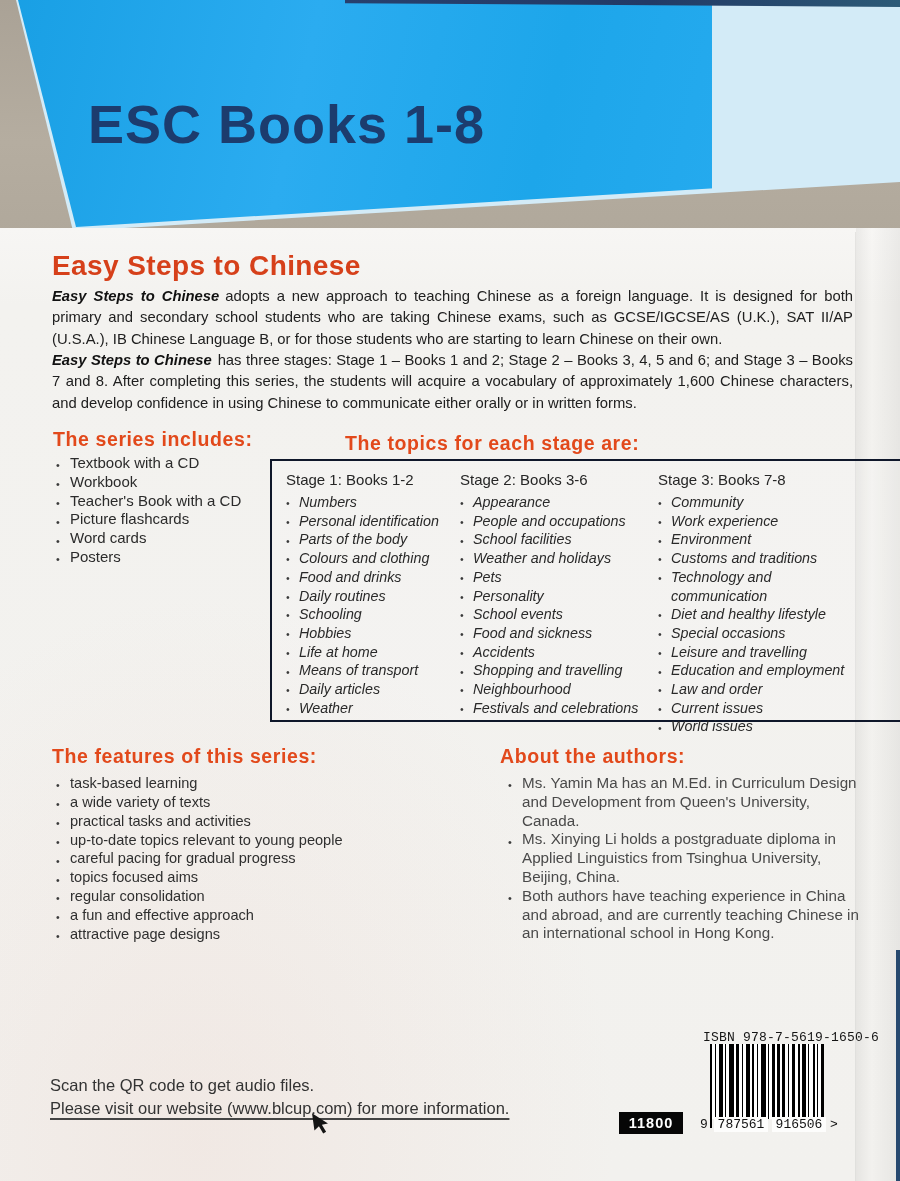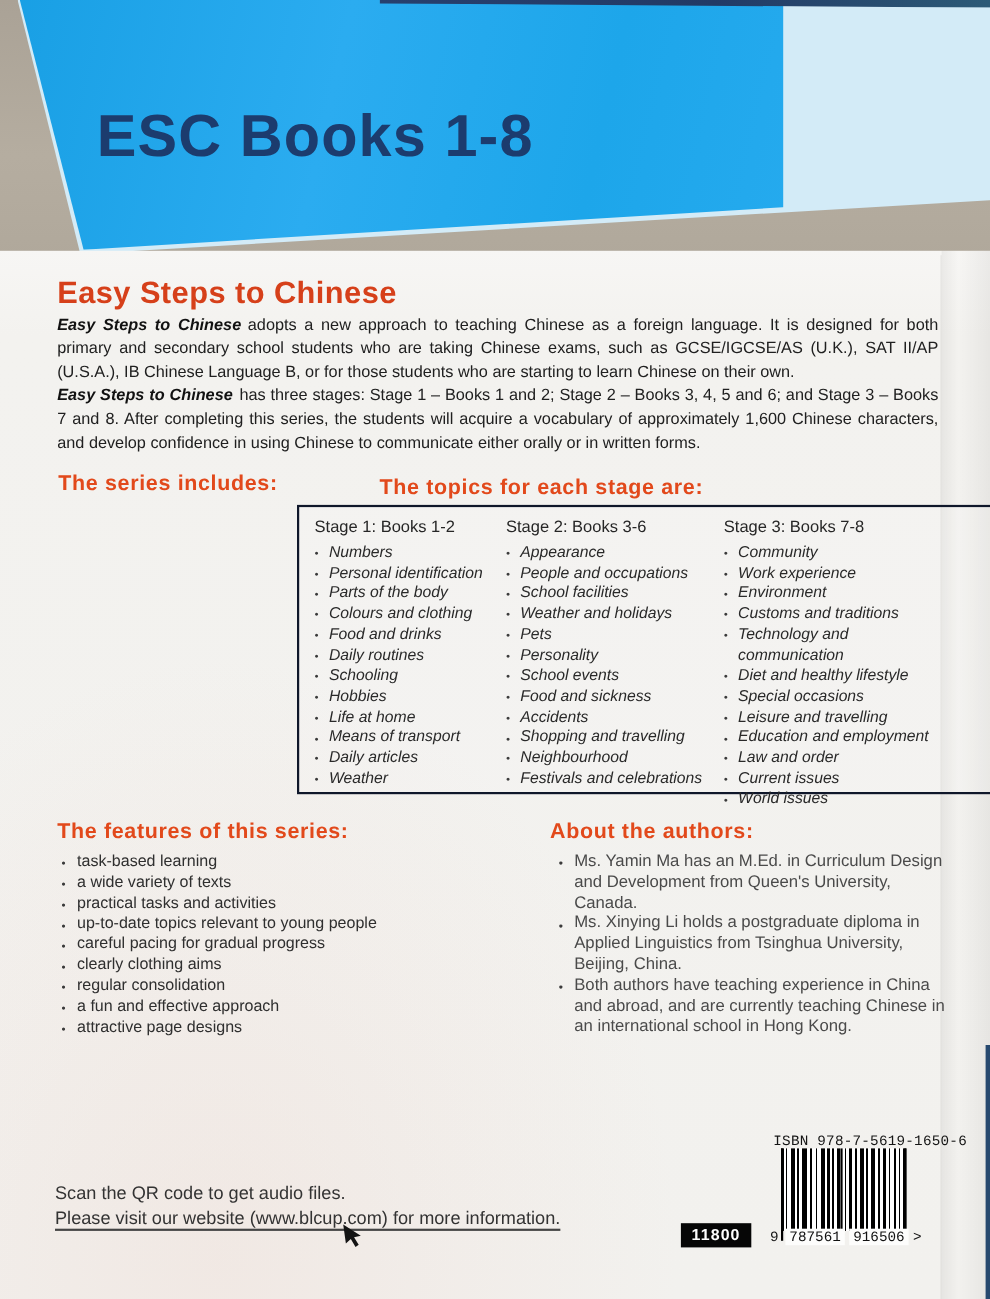--- a/index.html
+++ b/index.html
@@ -115,20 +115,29 @@
   <div class="h-main">Easy Steps to Chinese</div>
 
   <p class="para" style="top:286px;">
     <span class="lead">Easy Steps to Chinese</span><span>adopts a new approach to teaching Chinese as a foreign language. It is designed for both primary and secondary school students who are taking Chinese exams, such as GCSE/IGCSE/AS (U.K.), SAT II/AP (U.S.A.), IB Chinese Language B, or for those students who are starting to learn Chinese on their own.</span>
   </p>
   <p class="para" style="top:350px;">
     <span class="lead">Easy Steps to Chinese</span><span>has three stages: Stage 1 – Books 1 and 2; Stage 2 – Books 3, 4, 5 and 6; and Stage 3 – Books 7 and 8. After completing this series, the students will acquire a vocabulary of approximately 1,600 Chinese characters, and develop confidence in using Chinese to communicate either orally or in written forms.</span>
   </p>
 
   <div class="h-red" style="left:53px; top:428px;">The series includes:</div>
+  <ul class="plain series-list">
+
+  <li><span>Textbook with a CD</span></li>
+      <li><span>Workbook</span></li>
+      <li><span>Teacher's Book with a CD</span></li>
+      <li><span>Picture flashcards</span></li>
+      <li><span>Word cards</span></li>
+      <li><span>Posters</span></li>
+    </ul>
 
   <div class="h-red" style="left:345px; top:432px;">The topics for each stage are:</div>
   <div class="topics-box">
     <div class="stage-col col1">
       <div class="stage-title">Stage 1: Books 1-2</div>
       <ul class="plain">
 
       <li><span>Numbers</span></li>
           <li><span>Personal identification</span></li>
           <li><span>Parts of the body</span></li>
@@ -182,21 +191,21 @@
   </div>
 
   <div class="h-red" style="left:52px; top:745px;">The features of this series:</div>
   <ul class="plain features-list">
 
   <li><span>task-based learning</span></li>
       <li><span>a wide variety of texts</span></li>
       <li><span>practical tasks and activities</span></li>
       <li><span>up-to-date topics relevant to young people</span></li>
       <li><span>careful pacing for gradual progress</span></li>
-      <li><span>clearly clothing aims</span></li>
+      <li><span>topics focused aims</span></li>
       <li><span>regular consolidation</span></li>
       <li><span>a fun and effective approach</span></li>
       <li><span>attractive page designs</span></li>
     </ul>
 
   <div class="h-red" style="left:500px; top:745px;">About the authors:</div>
   <ul class="plain authors-list">
 
   <li><span>Ms. Yamin Ma has an M.Ed. in Curriculum Design and Development from Queen's University, Canada.</span></li>
       <li><span>Ms. Xinying Li holds a postgraduate diploma in Applied Linguistics from Tsinghua University, Beijing, China.</span></li>

